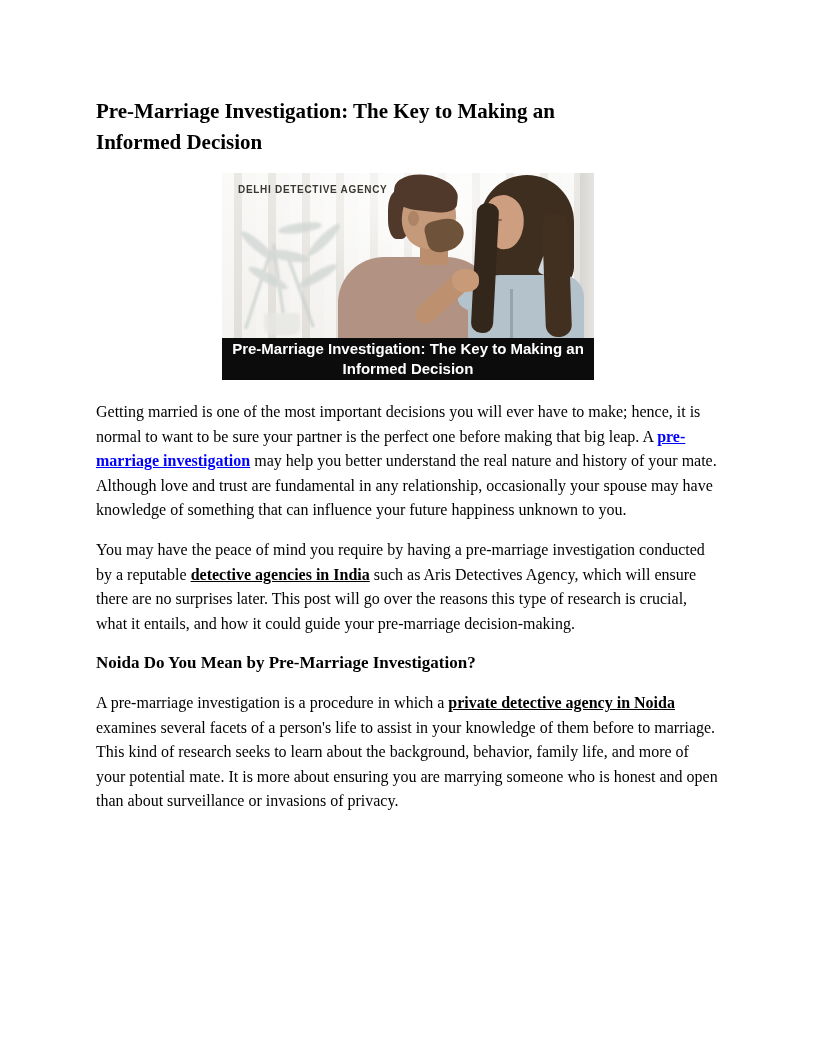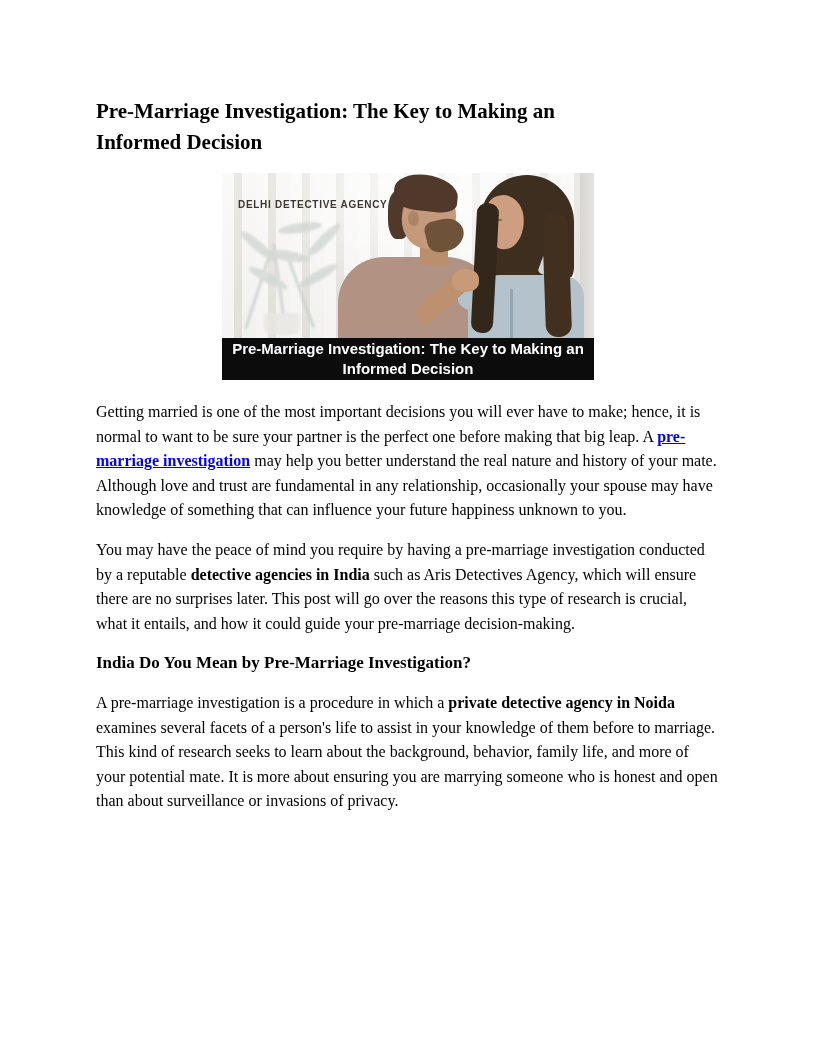--- a/index.html
+++ b/index.html
@@ -91,21 +91,21 @@
   .woman-placket { position: absolute; left: 288px; top: 116px; width: 3px; height: 49px;
     z-index: 6; background: #93a5b1; }
   .woman-sleeve { position: absolute; left: 234px; top: 122px; width: 46px; height: 20px;
     z-index: 6; background: #b4c2cc; border-radius: 10px; transform: rotate(30deg); }
   .woman-strand-left { position: absolute; left: 252px; top: 30px; width: 22px; height: 130px;
     z-index: 6; background: #33261a; border-radius: 10px; transform: rotate(3deg); }
   .woman-strand-right { position: absolute; left: 322px; top: 40px; width: 26px; height: 124px;
     z-index: 6; background: #41301f; border-radius: 12px; transform: rotate(-2deg); }
 
   .brand {
-    position: absolute; left: 16px; top: 26px; z-index: 10;
+    position: absolute; left: 16px; top: 11px; z-index: 10;
     font: 700 10px/12px "Liberation Sans", sans-serif;
     letter-spacing: 0.7px; color: #3b3732;
   }
 
   .banner {
     width: 372px; height: 42px; box-sizing: border-box;
     background: var(--banner-bg, #0c0c0c);
     color: var(--banner-text, #ffffff);
     display: flex; align-items: center; justify-content: center; text-align: center;
     font: 700 15px/20px "Liberation Sans", sans-serif;
@@ -115,21 +115,21 @@
     margin: 0 0 15px 0;
     font: 16px/24.6px "Liberation Serif", serif;
     color: #000000;
     white-space: pre-wrap;
   }
   .article h2 {
     margin: 0 0 15px 0;
     font: 700 17px/24.6px "Liberation Serif", serif;
     color: #000000;
   }
-  .article .b { font-weight: 700; }
+  .article .b { font-weight: 700; text-decoration: underline; }
   .article a.link { color: var(--link-color, #0000ff); font-weight: 700;
     text-decoration: underline; cursor: pointer; }
 </style>
 </head>
 <body>
 
 <div class="page">
 
   <h1 class="doc-title">Pre-Marriage Investigation: The Key to Making an<br>Informed Decision</h1>
 
@@ -175,17 +175,17 @@
       <div class="brand">DELHI DETECTIVE AGENCY</div>
     </div>
     <figcaption class="banner">
       <span>Pre-Marriage Investigation: The Key to Making an<br>Informed Decision</span>
     </figcaption>
   </figure>
 
   <div class="article">
       <p><span>Getting married is one of the most important decisions you will ever have to make; hence, it is normal to want to be sure your partner is the perfect one before making that big leap. A </span><a class="link" href="#">pre-marriage investigation</a><span> may help you better understand the real nature and history of your mate. Although love and trust are fundamental in any relationship, occasionally your spouse may have knowledge of something that can influence your future happiness unknown to you.</span></p>
       <p><span>You may have the peace of mind you require by having a pre-marriage investigation conducted by a reputable </span><span class="b">detective agencies in India</span><span> such as Aris Detectives Agency, which will ensure there are no surprises later. This post will go over the reasons this type of research is crucial, what it entails, and how it could guide your pre-marriage decision-making.</span></p>
-      <h2><span>India Do You Mean by Pre-Marriage Investigation?</span></h2>
+      <h2><span>Noida Do You Mean by Pre-Marriage Investigation?</span></h2>
       <p><span>A pre-marriage investigation is a procedure in which a </span><span class="b">private detective agency in Noida</span><span> examines several facets of a person's life to assist in your knowledge of them before to marriage. This kind of research seeks to learn about the background, behavior, family life, and more of your potential mate. It is more about ensuring you are marrying someone who is honest and open than about surveillance or invasions of privacy.</span></p>
     </div>
 
 </div>
 
 </body></html>

